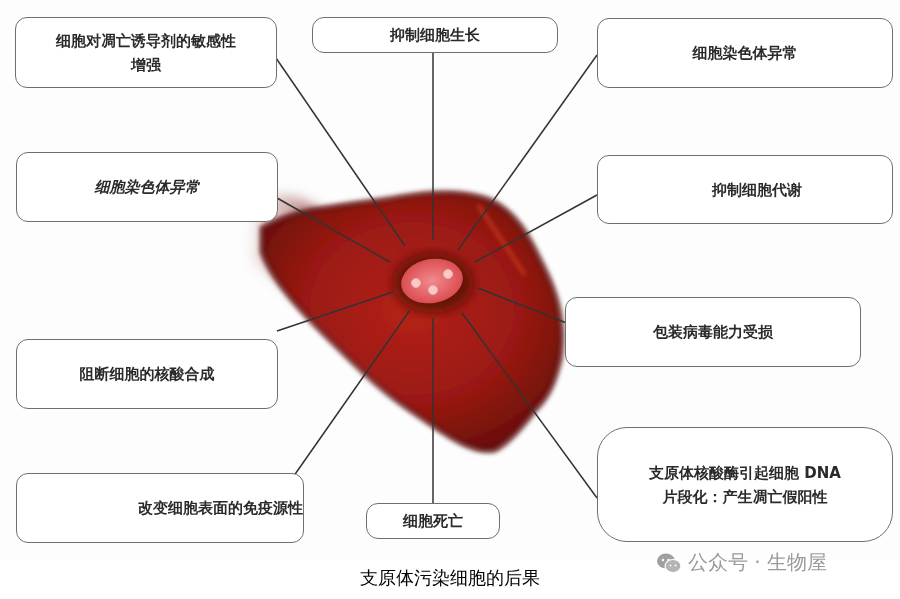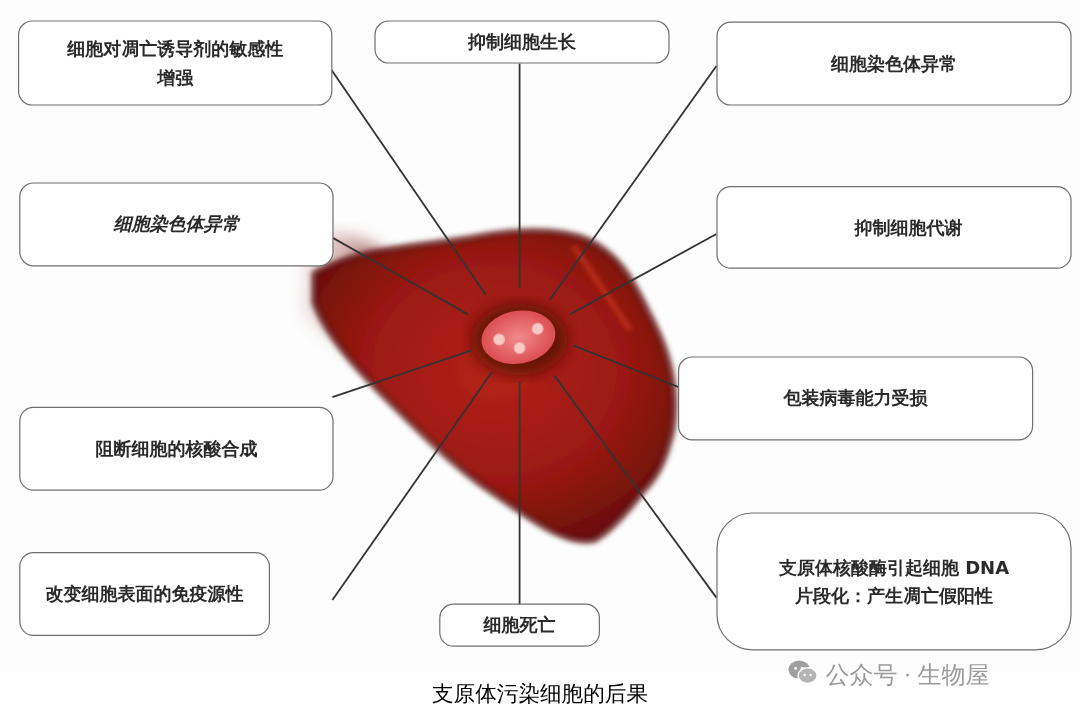--- a/index.html
+++ b/index.html
@@ -7,21 +7,21 @@
          font-family:"DejaVu Sans", "Liberation Sans", sans-serif; }
   .stage { position:absolute; left:0; top:0; width:900px; height:560px; background:#fdfdfd; }
   .box { position:absolute; background:#ffffff; border:1.5px solid #6f6f6f; border-radius:12px;
          box-sizing:border-box; display:flex; align-items:center; justify-content:center;
          text-align:center; color:#2a2a2a; font-weight:bold; font-size:15px; line-height:24px; }
   .box span { display:block; }
   svg.lines { position:absolute; left:0; top:0; }
   .caption { position:absolute; left:0; width:900px; top:566px; text-align:center;
              color:#000000; font-size:18px; }
   .watermark { position:absolute; left:656px; top:549px; color:#9a9a9a; font-size:20px;
-               display:flex; align-items:flex-start; gap:6px;font-family:Liberation Serif, serif; }
+               display:flex; align-items:center; gap:6px; }
   .wm-icon { width:26px; height:22px; position:relative; }
 </style>
 </head>
 <body>
 
 <div class="stage">
 
   <svg class="lines" width="900" height="560" viewBox="0 0 900 560">
     <defs>
       <radialGradient id="cellGrad" cx="50%" cy="45%" r="60%">
@@ -108,21 +108,21 @@
   </div>
 
   <div class="box" style="left:16px; top:296px; width:262px; height:70px;margin-top:43px;">
     <span>阻断细胞的核酸合成</span>
   </div>
 
   <div class="box" style="left:565px; top:297px; width:296px; height:70px;">
     <span>包装病毒能力受损</span>
   </div>
 
-  <div class="box" style="left:16px; top:460px; width:209px; height:70px;">
+  <div class="box" style="left:16px; top:473px; width:288px; height:70px;justify-content:flex-end;">
     <span>改变细胞表面的免疫源性</span>
   </div>
 
   <div class="box" style="left:366px; top:503px; width:134px; height:36px;">
     <span>细胞死亡</span>
   </div>
 
   <div class="box" style="left:597px; top:427px; width:296px; height:115px;border-radius:30px;">
     <div>
       <span>支原体核酸酶引起细胞 DNA</span>

